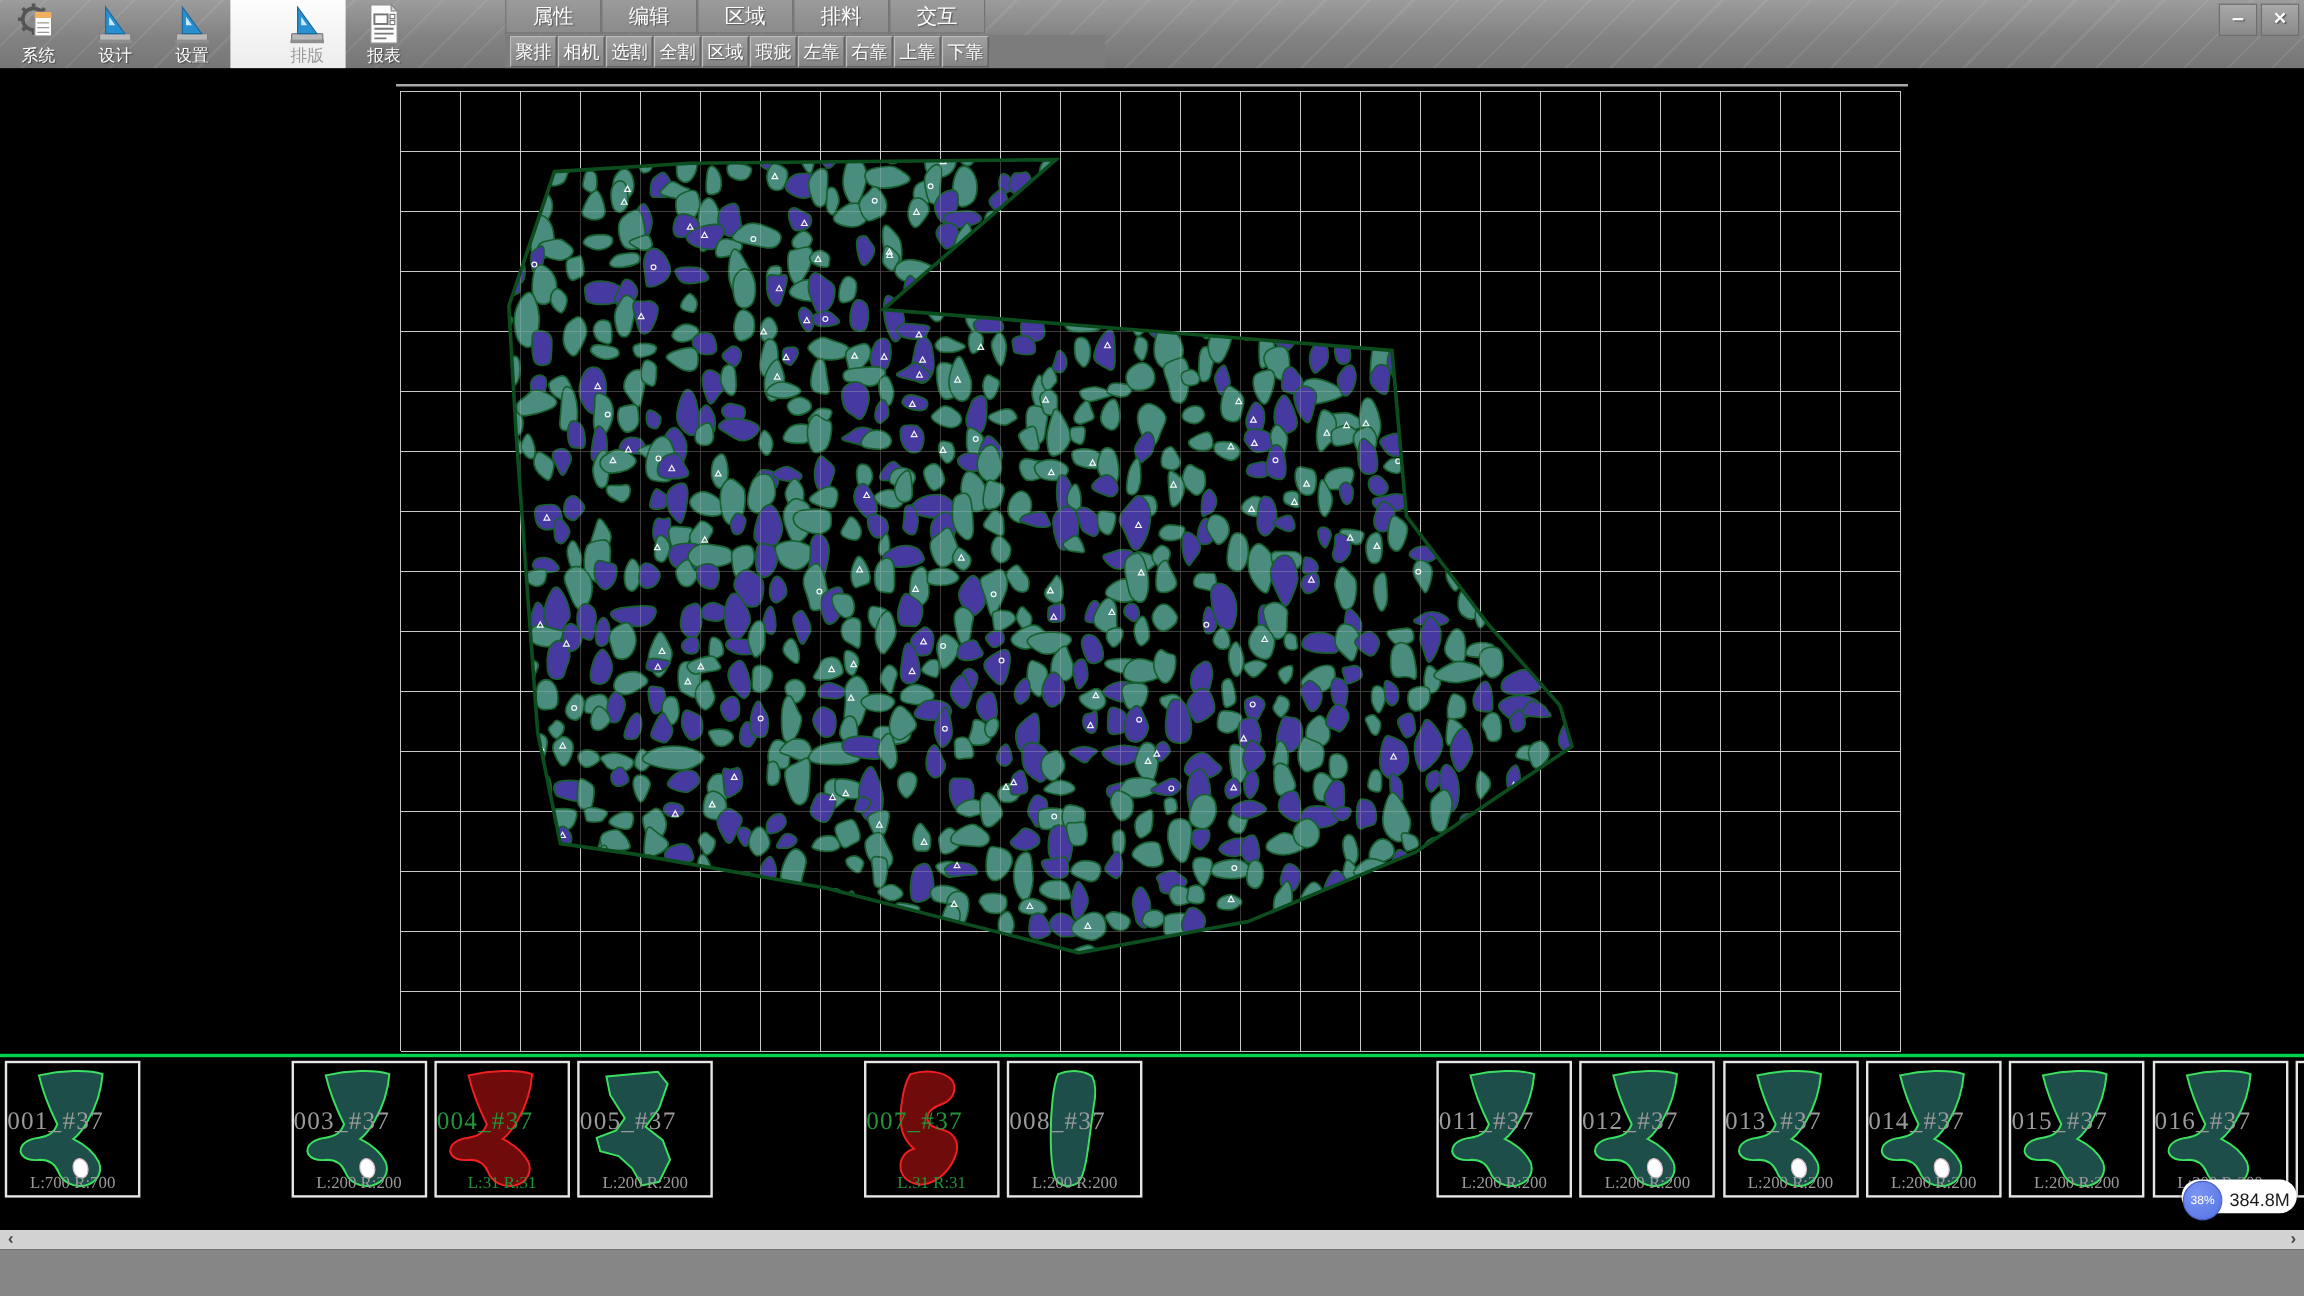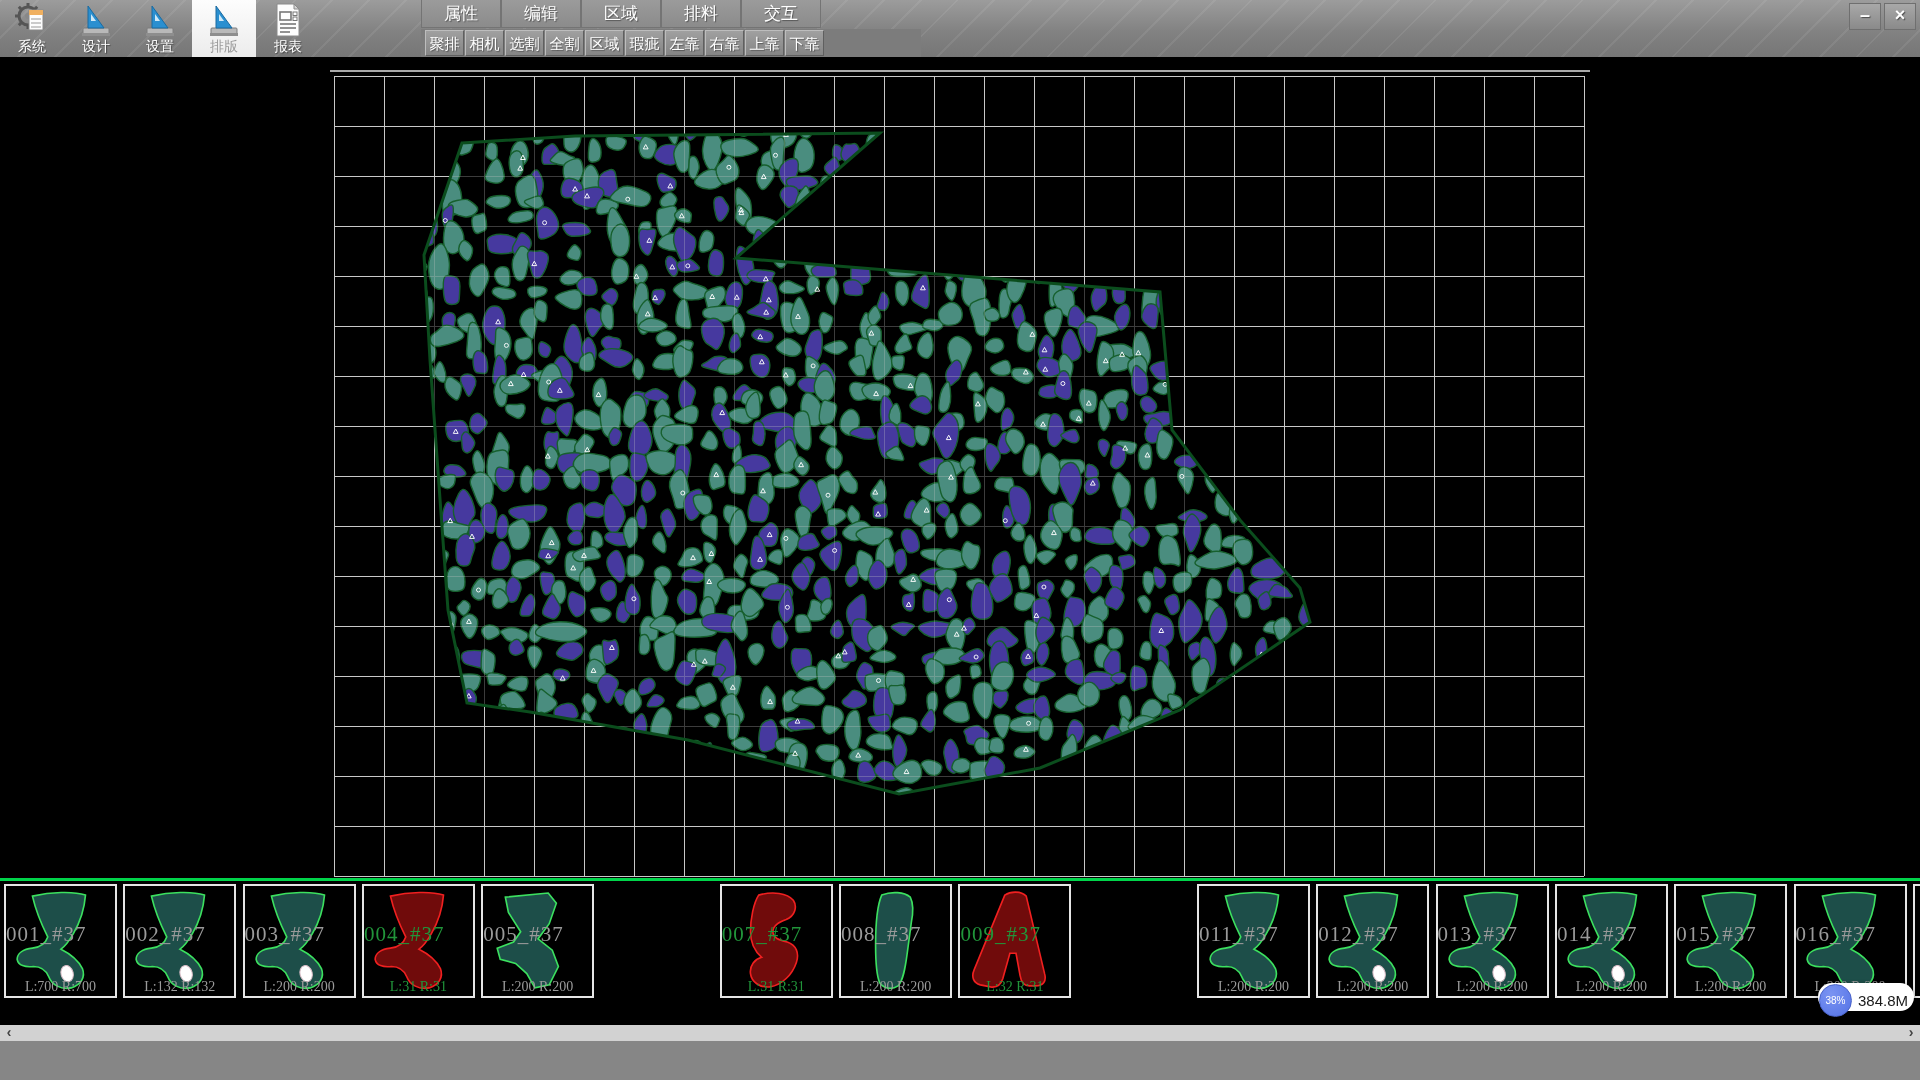--- a/index.html
+++ b/index.html
@@ -8,21 +8,21 @@
 
   
   #titlebar{position:absolute;left:0;top:0;width:1920px;height:57px;
     background:linear-gradient(#9c9c9c,#828282 55%,#767676);
     border-bottom:1px solid #4e4e4e;}
   #titlebar .texture{position:absolute;inset:0;
     background:repeating-linear-gradient(135deg, rgba(255,255,255,.07) 0 2px, rgba(255,255,255,0) 2px 26px);
     pointer-events:none;}
   .iconbar{position:absolute;left:0;top:0;height:57px;display:flex;}
   .icon-btn{width:64px;height:57px;display:flex;flex-direction:column;align-items:center;justify-content:flex-start;cursor:default;}
-  .icon-btn.active{background:linear-gradient(#fdfdfd,#ececec);}
+  .icon-btn.active{background:linear-gradient(#fdfdfd,#ececec);padding-left:32px;}
   .icon-btn .ic{width:34px;height:36px;margin-top:2px;}
   .icon-btn .lbl{font-size:14px;color:#fff;text-shadow:1px 1px 1px rgba(0,0,0,.45);line-height:16px;}
   .icon-btn.active .lbl{color:#9a9a9a;text-shadow:none;}
 
   .menu-row{position:absolute;left:421px;top:0;height:29px;display:flex;}
   .menu-tab{width:78px;height:27px;line-height:27px;text-align:center;color:#fff;font-size:17px;
     text-shadow:1px 1px 1px rgba(0,0,0,.4);border:1px solid #747474;border-top:none;
     background:linear-gradient(#9b9b9b,#8b8b8b);}
   .btn-row{position:absolute;left:421px;top:29px;height:28px;width:500px;background:#7c7c7c;display:flex;padding-left:4px;box-sizing:border-box;}
   .tool-btn{width:39px;height:26px;margin:1px 1px 0 0;line-height:26px;text-align:center;color:#fff;font-size:15px;
@@ -1086,33 +1086,25 @@
   <div id="strip">
     <div class="greenline"></div>
   <div class="thumb-cell" style="left: 4px;">
         <svg width="102" height="108" viewBox="0 0 100 100">
           <path d="M22,6 C40,2 62,1 74,5 C73,18 69,31 62,43 C58,50 54,55 50,58 C58,62 67,69 71,77 C74,85 70,93 60,96 C50,98 41,93 38,85 C35,78 30,75 23,75 C15,76 8,74 7,68 C7,62 13,58 22,57 C30,56 35,52 37,46 C31,34 25,19 22,6 Z" fill="#1d4e49" stroke="#3ce05f" stroke-width="1.6"></path>
           <ellipse cx="56" cy="82" rx="6" ry="8" fill="#ffffff" stroke="#d9bcc6" transform="rotate(-15 56 82)"></ellipse>
         </svg>
         <div class="thumb-label" style="color: rgb(154, 154, 154);">001_#37</div>
         <div class="thumb-caption" style="color: rgb(154, 154, 154);">L:700 R:700</div>
       </div>
-      <div class="thumb-cell" style="left: 123.3px;">
+      <div class="thumb-cell" style="left: 242.6px;">
         <svg width="102" height="108" viewBox="0 0 100 100">
           <path d="M22,6 C40,2 62,1 74,5 C73,18 69,31 62,43 C58,50 54,55 50,58 C58,62 67,69 71,77 C74,85 70,93 60,96 C50,98 41,93 38,85 C35,78 30,75 23,75 C15,76 8,74 7,68 C7,62 13,58 22,57 C30,56 35,52 37,46 C31,34 25,19 22,6 Z" fill="#1d4e49" stroke="#3ce05f" stroke-width="1.6"></path>
           <ellipse cx="56" cy="82" rx="6" ry="8" fill="#ffffff" stroke="#d9bcc6" transform="rotate(-15 56 82)"></ellipse>
         </svg>
-        <div class="thumb-label" style="color: rgb(154, 154, 154);">002_#37</div>
-        <div class="thumb-caption" style="color: rgb(154, 154, 154);">L:132 R:132</div>
-      </div>
-      <div class="thumb-cell" style="left: 242.6px;">
-        <svg width="102" height="108" viewBox="0 0 100 100">
-          <path d="M22,6 C40,2 62,1 74,5 C73,18 69,31 62,43 C58,50 54,55 50,58 C58,62 67,69 71,77 C74,85 70,93 60,96 C50,98 41,93 38,85 C35,78 30,75 23,75 C15,76 8,74 7,68 C7,62 13,58 22,57 C30,56 35,52 37,46 C31,34 25,19 22,6 Z" fill="#1d4e49" stroke="#3ce05f" stroke-width="1.6"></path>
-          <ellipse cx="56" cy="82" rx="6" ry="8" fill="#ffffff" stroke="#d9bcc6" transform="rotate(-15 56 82)"></ellipse>
-        </svg>
         <div class="thumb-label" style="color: rgb(154, 154, 154);">003_#37</div>
         <div class="thumb-caption" style="color: rgb(154, 154, 154);">L:200 R:200</div>
       </div>
       <div class="thumb-cell" style="left: 361.9px;">
         <svg width="102" height="108" viewBox="0 0 100 100">
           <path d="M22,6 C40,2 62,1 74,5 C73,18 69,31 62,43 C58,50 54,55 50,58 C58,62 67,69 71,77 C74,85 70,93 60,96 C50,98 41,93 38,85 C35,78 30,75 23,75 C15,76 8,74 7,68 C7,62 13,58 22,57 C30,56 35,52 37,46 C31,34 25,19 22,6 Z" fill="#700b0b" stroke="#f02020" stroke-width="1.6"></path>
         </svg>
         <div class="thumb-label" style="color: rgb(33, 149, 58);">004_#37</div>
         <div class="thumb-caption" style="color: rgb(33, 149, 58);">L:31 R:31</div>
       </div>
@@ -1129,27 +1121,20 @@
         </svg>
         <div class="thumb-label" style="color: rgb(33, 149, 58);">007_#37</div>
         <div class="thumb-caption" style="color: rgb(33, 149, 58);">L:31 R:31</div>
       </div>
       <div class="thumb-cell" style="left: 839.1px;">
         <svg width="102" height="108" viewBox="0 0 100 100">
           <path d="M36,5 C46,1 58,2 64,7 C67,13 67,22 65,32 L61,62 C59,77 57,89 52,94 C46,98 38,97 34,91 C31,84 30,70 30,54 C30,35 32,14 36,5 Z" fill="#1d4e49" stroke="#3ce05f" stroke-width="1.6"></path>
         </svg>
         <div class="thumb-label" style="color: rgb(154, 154, 154);">008_#37</div>
         <div class="thumb-caption" style="color: rgb(154, 154, 154);">L:200 R:200</div>
-      </div>
-      <div class="thumb-cell" style="left: 958.4px;">
-        <svg width="102" height="108" viewBox="0 0 100 100">
-          <path d="M40,5 C46,1 56,1 61,6 L79,82 C81,89 78,94 70,94 L64,94 C59,94 56,90 55,84 L51,62 L45,62 L38,87 C36,93 32,96 26,95 L16,93 C9,91 7,85 10,78 Z" fill="#700b0b" stroke="#f02020" stroke-width="1.6"></path>
-        </svg>
-        <div class="thumb-label" style="color: rgb(33, 149, 58);">009_#37</div>
-        <div class="thumb-caption" style="color: rgb(33, 149, 58);">L:32 R:31</div>
       </div>
       <div class="thumb-cell" style="left: 1197px;">
         <svg width="102" height="108" viewBox="0 0 100 100">
           <path d="M22,6 C40,2 62,1 74,5 C73,18 69,31 62,43 C58,50 54,55 50,58 C58,62 67,69 71,77 C74,85 70,93 60,96 C50,98 41,93 38,85 C35,78 30,75 23,75 C15,76 8,74 7,68 C7,62 13,58 22,57 C30,56 35,52 37,46 C31,34 25,19 22,6 Z" fill="#1d4e49" stroke="#3ce05f" stroke-width="1.6"></path>
         </svg>
         <div class="thumb-label" style="color: rgb(154, 154, 154);">011_#37</div>
         <div class="thumb-caption" style="color: rgb(154, 154, 154);">L:200 R:200</div>
       </div>
       <div class="thumb-cell" style="left: 1316.3px;">
         <svg width="102" height="108" viewBox="0 0 100 100">

